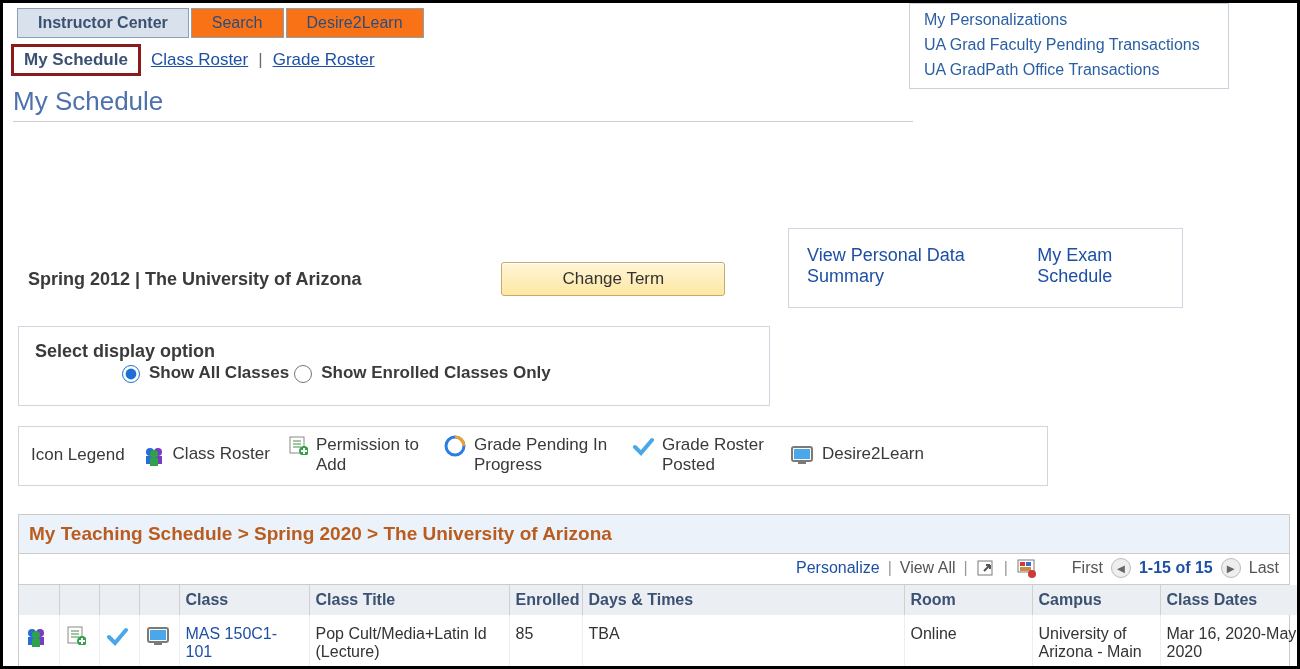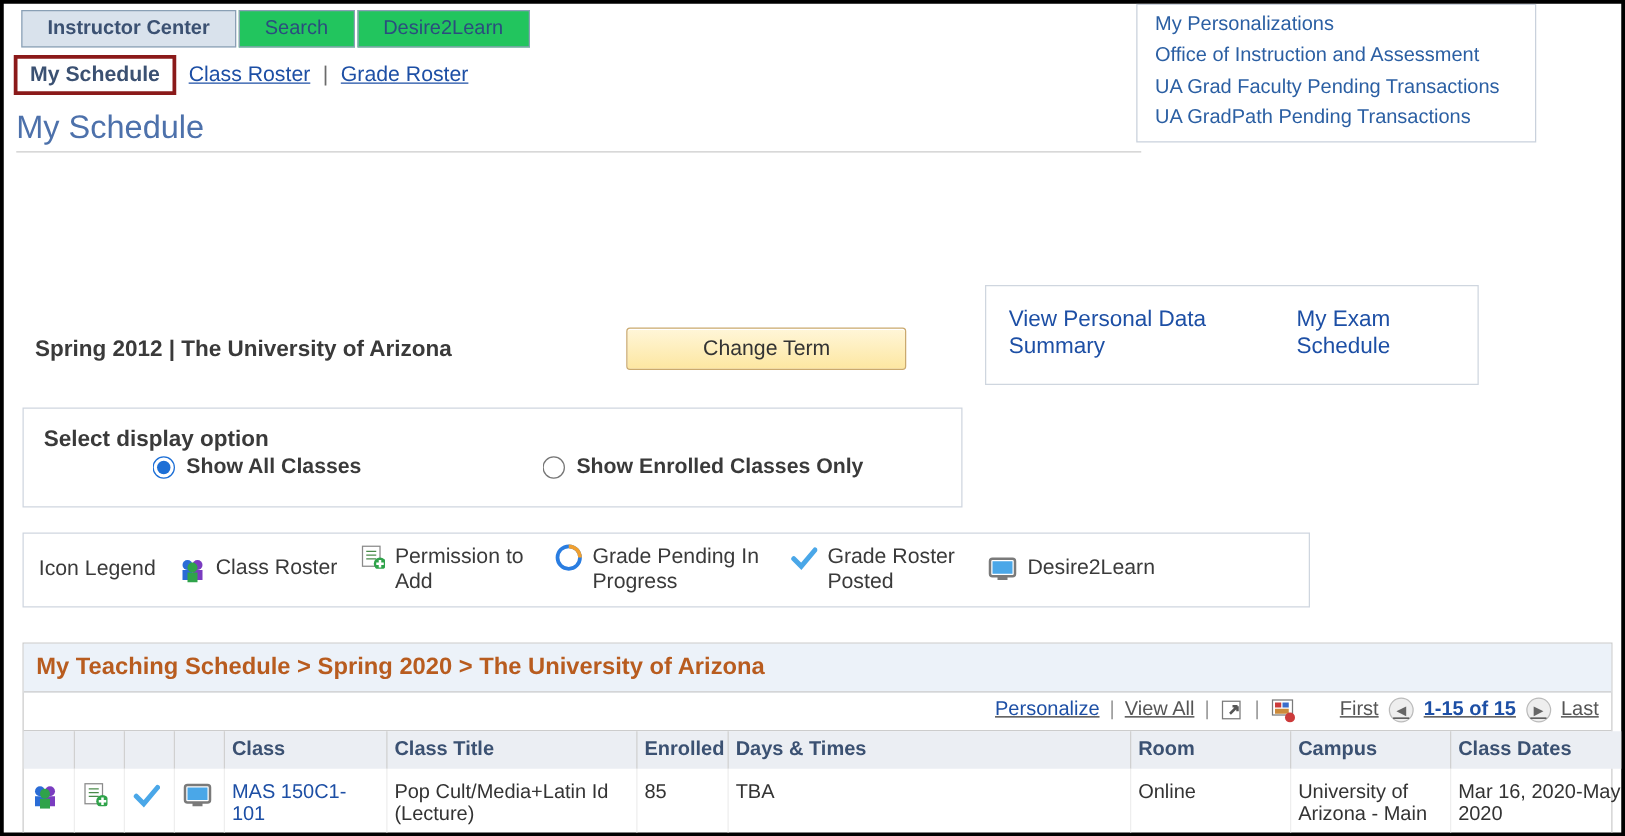--- a/index.html
+++ b/index.html
@@ -15,21 +15,21 @@
     border: 3px solid #000;
     position: relative;
     overflow: hidden;
   }
   .top-tabs {
     display: flex;
     margin: 5px 0 0 14px;
   }
   .top-tab {
     border: 1px solid #8aa0b5;
-    background: #22c55e;
+    background: #f97316;
     padding: 5px 20px 5px 20px;
     margin-right: 2px;
     color: #2b4d7e;
     cursor: pointer;
     font-size: 16px;
   }
   .top-tab.active {
     background: #d9e2ec;
     font-weight: bold;
     color: #3b5172;
@@ -122,21 +122,20 @@
   }
   .option-title {
     font-weight: bold;
     font-size: 18px;
     color: #3a3a3a;
     margin-bottom: 0;
   }
   .radio-row {
     display: flex;
     align-items: center;
-    gap: 140px;
     margin-left: 82px;
   }
   .radio-item {
     display: flex;
     align-items: center;
     gap: 6px;
     font-weight: bold;
     color: #3a3a3a;
     font-size: 17px;
     cursor: pointer;
@@ -201,21 +200,20 @@
     font-weight: bold;
   }
   .table-toolbar {
     display: flex;
     justify-content: flex-end;
     align-items: center;
     gap: 8px;
     padding: 4px 10px 6px 10px;
     font-size: 16px;
     border-bottom: 1px solid #ccc;
-    text-decoration: underline;
   }
   .tb-link { color: #1d4fa5; cursor: pointer; }
   .tb-text { color: #555; }
   .tb-sep { color: #999; }
   .nav-btn {
     width: 20px; height: 20px;
     background: #eee; border: 1px solid #bbb; border-radius: 50%;
     display: inline-flex; align-items: center; justify-content: center;
     font-size: 13px; color: #666; cursor: pointer;
   }
@@ -264,23 +262,22 @@
 
 <div class="top-tabs">
   <div class="top-tab active">Instructor Center</div>
   <div class="top-tab">Search</div>
   <div class="top-tab">Desire2Learn</div>
 </div>
 
 
 <div class="side-links">
   <div class="side-link">My Personalizations</div>
-  <div class="side-link">Office of Instruction and Assessment</div>
   <div class="side-link">UA Grad Faculty Pending Transactions</div>
-  <div class="side-link">UA GradPath Pending Transactions</div>
+  <div class="side-link">UA GradPath Office Transactions</div>
 </div>
 
 
 <div class="subtabs">
   <div class="subtab-row">
     <span class="subtab-highlight">My Schedule</span>
     <span class="subtab-link">Class Roster</span>
     <span class="subtab-sep">|</span>
     <span class="subtab-link">Grade Roster</span>
   </div>

